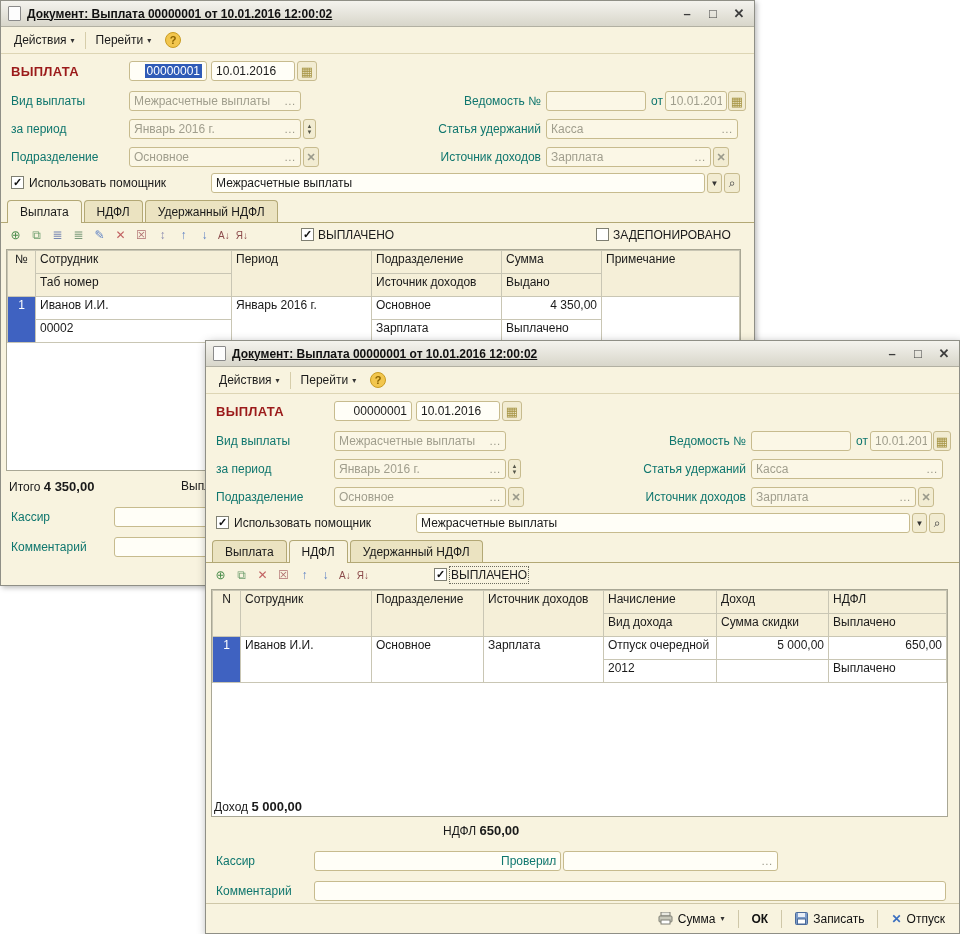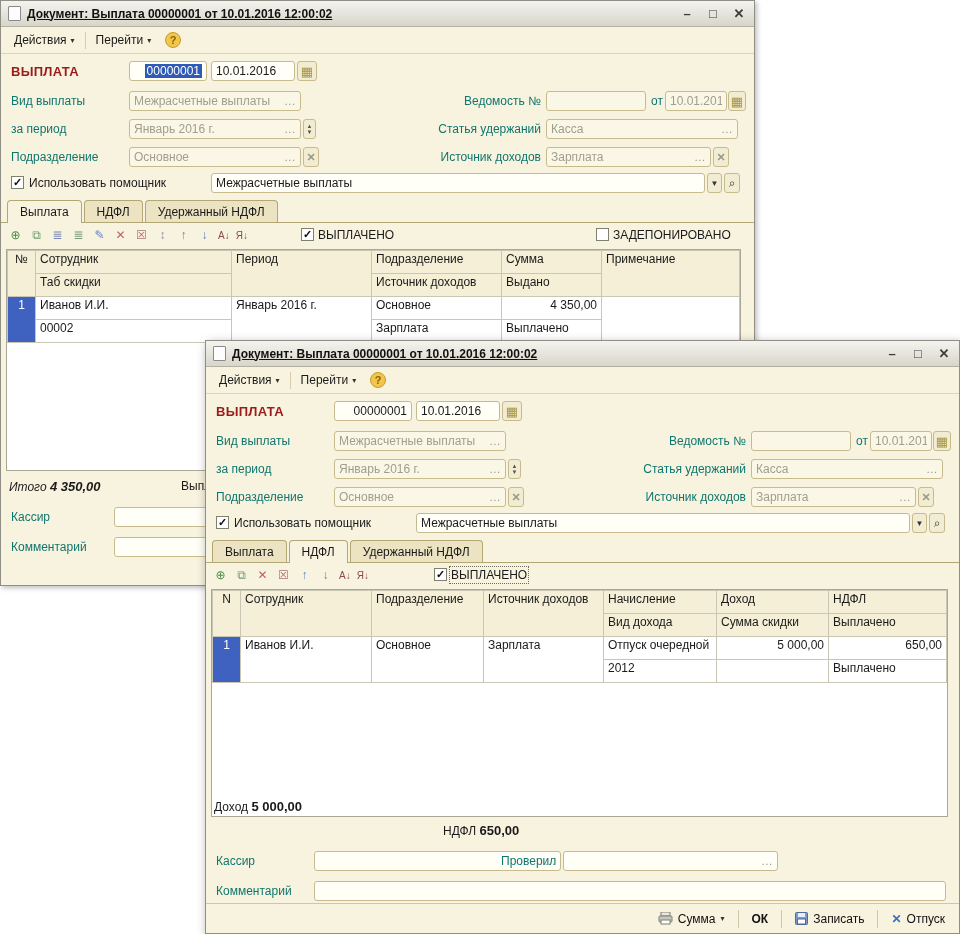--- a/index.html
+++ b/index.html
@@ -211,21 +211,21 @@
       <thead>
         <tr>
           <th class="numcol" rowspan="2">№</th>
           <th>Сотрудник</th>
           <th rowspan="2">Период</th>
           <th>Подразделение</th>
           <th>Сумма</th>
           <th rowspan="2">Примечание</th>
         </tr>
         <tr>
-          <th>Таб скидки</th>
+          <th>Таб номер</th>
           <th>Источник доходов</th>
           <th>Выдано</th>
         </tr>
       </thead>
       <tbody>
         <tr>
           <td class="rownum-sel" rowspan="2">1</td>
           <td>Иванов И.И.</td>
           <td rowspan="2">Январь 2016 г.</td>
           <td>Основное</td>
@@ -234,21 +234,21 @@
         </tr>
         <tr>
           <td>00002</td>
           <td>Зарплата</td>
           <td>Выплачено</td>
         </tr>
       </tbody>
     </table>
   </div>
 
-  <div class="totline" style="left:8px; top:478px;font-style:italic;"><span>Итого</span> <b>4 350,00</b></div>
+  <div class="totline" style="left:8px; top:478px;"><span>Итого</span> <b>4 350,00</b></div>
   <div class="totline" style="left:180px; top:478px;">Выплач</div>
 
   <div class="lbl" style="left:10px; top:509px;">Кассир</div>
   <div class="fld" style="left:113px; top:506px; width:578px;">
       <span class="val"></span>
     </div>
   <div class="lbl" style="left:10px; top:539px;">Комментарий</div>
   <div class="fld" style="left:113px; top:536px; width:578px;">
       <span class="val"></span>
     </div>

